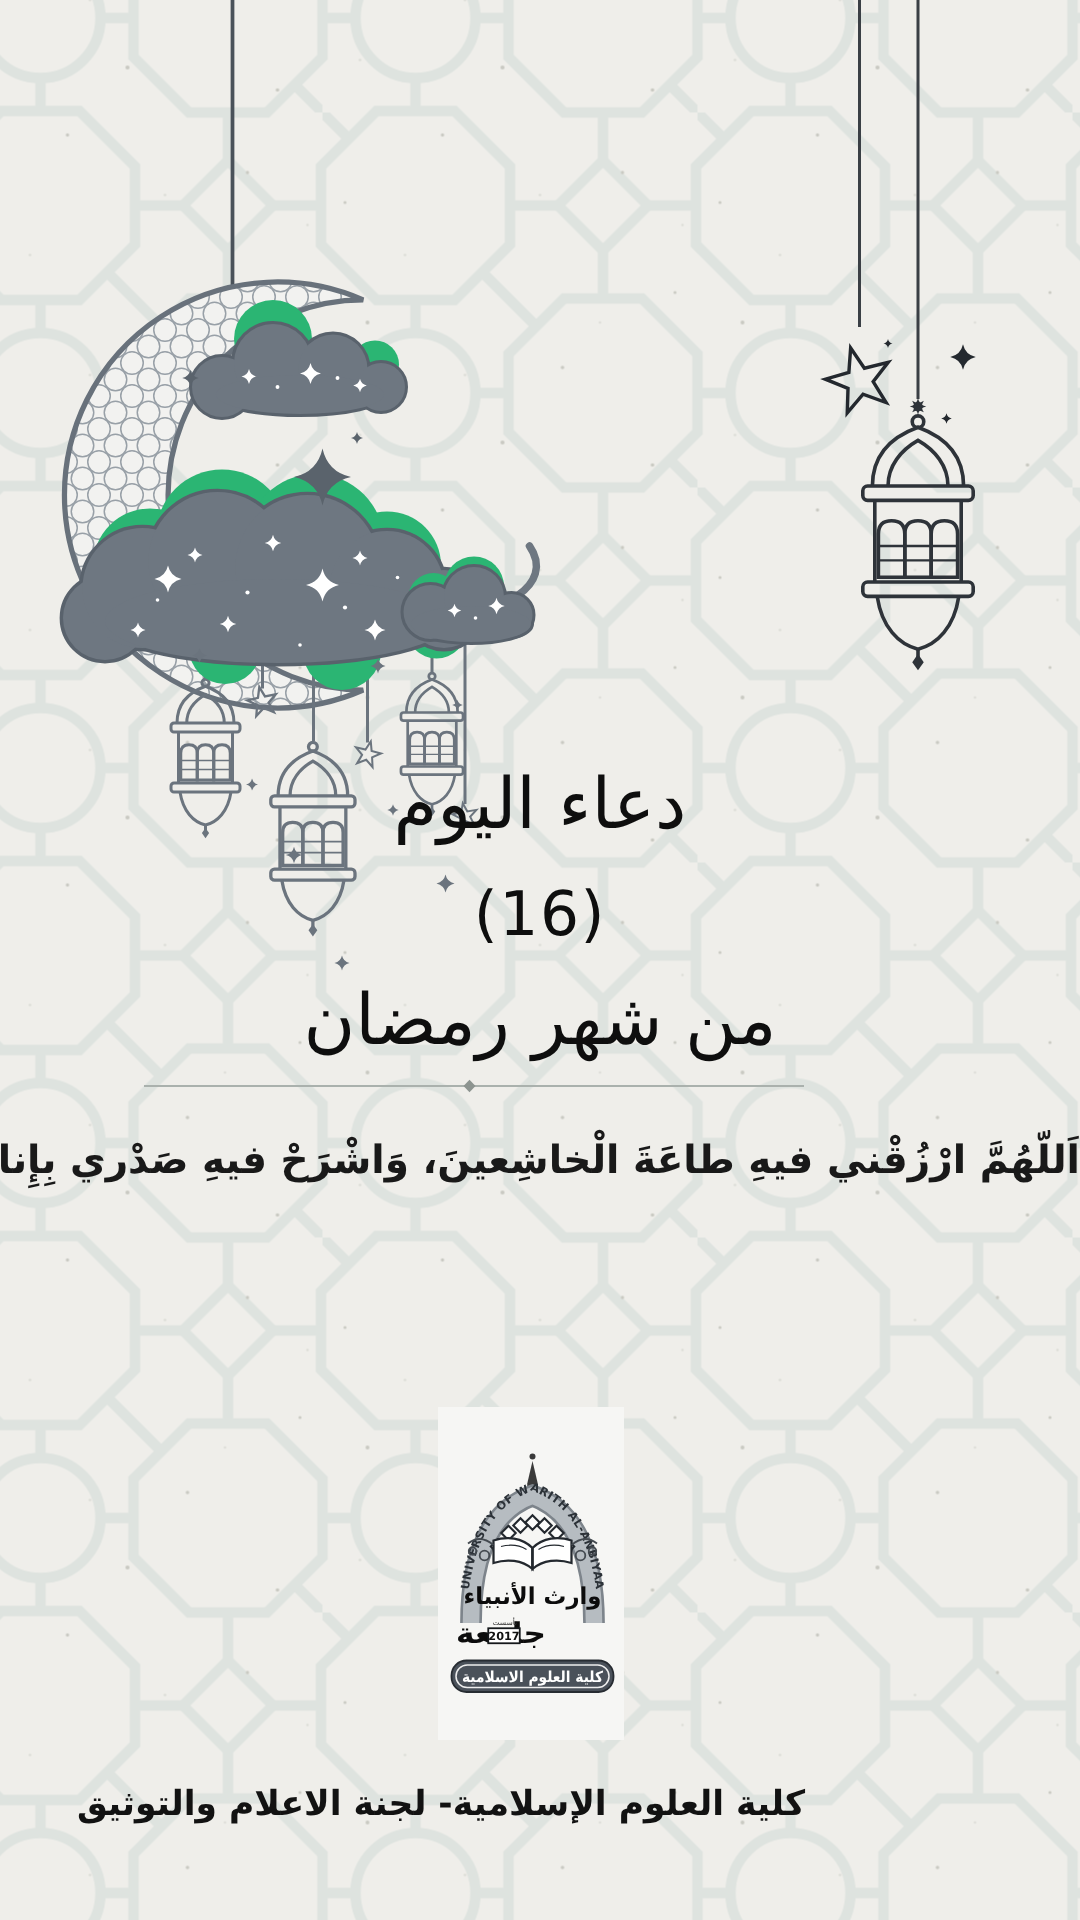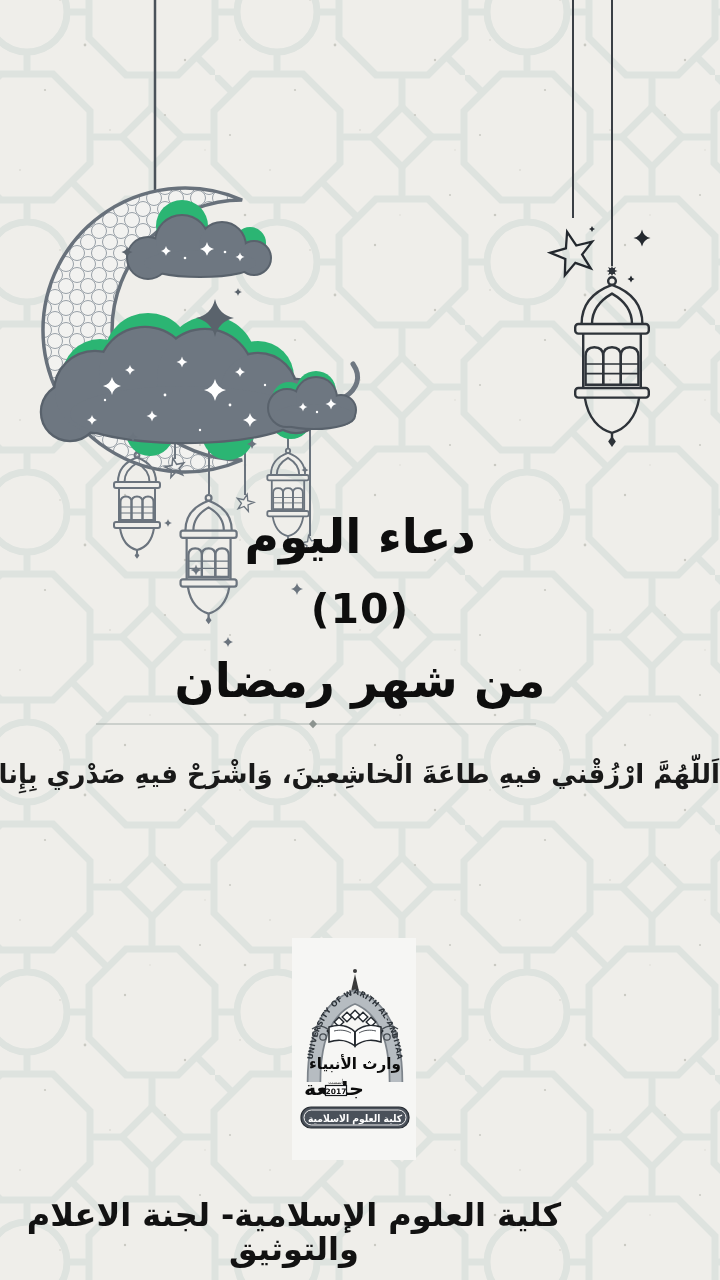--- a/index.html
+++ b/index.html
@@ -4,32 +4,32 @@
 <style>
   html,body{margin:0;padding:0;background:#dcdcd8;}
   .poster{
     position:relative;width:720px;height:1280px;overflow:hidden;
     background:#efeeea;font-family:"DejaVu Sans",sans-serif;
   }
   .scene{position:absolute;left:0;top:0;z-index:1;}
   .ar{direction:rtl;font-family:"DejaVu Sans",sans-serif;}
   .title-block{
     position:absolute;z-index:3;top:500px;left:0;width:720px;text-align:center;
-    color:#0e0e0e;font-weight:bold;
+    color:#0e0e0e;font-weight:normal;
   }
   .title-line{font-size:47px;line-height:74px;}
   .day-number{font-size:41px;line-height:70px;letter-spacing:1px;}
   .dua{
     position:absolute;z-index:3;top:742px;left:0;width:720px;text-align:center;
     color:#191919;font-weight:bold;font-size:26px;line-height:64px;
   }
   .dua .line{white-space:nowrap;}
   .footer{
     position:absolute;z-index:3;top:1186px;left:0;width:588px;text-align:center;
-    color:#121212;font-weight:bold;font-size:32px;line-height:34px;margin-top:12px;
+    color:#121212;font-weight:bold;font-size:23px;line-height:34px;
   }
   .logo-svg{position:absolute;z-index:3;left:288px;top:934px;}
   .logo-svg text{font-family:"DejaVu Sans",sans-serif;}
   svg{display:block;}
 </style>
 </head>
 <body>
 
 <div class="poster">
 
@@ -250,21 +250,21 @@
     </g>
 
     <g>
       <path d="M96,724 H536" stroke="#aab1ad" stroke-width="1.2" fill="none"></path>
       <path d="M313,719.8 l4,4.2 -4,4.2 -4,-4.2 Z" fill="#8d9490"></path>
     </g>
   </svg>
 
   <div class="title-block ar">
     <div class="title-line">دعاء اليوم</div>
-    <div class="day-number">(10)</div>
+    <div class="day-number">(16)</div>
     <div class="title-line">من شهر رمضان</div>
   </div>
 
   <div class="dua ar">
     <div class="line">اَللّهُمَّ ارْزُقْني فيهِ طاعَةَ الْخاشِعينَ، وَاشْرَحْ فيهِ صَدْري بِإِنابَةِ</div>
   </div>
 
   <svg class="logo-svg" width="140" height="232" viewBox="0 0 140 232">
     <defs>
       <path id="archtext" d="M23,152 C23,97 41,69 67,60 C93,69 111,97 111,152" fill="none"></path>

